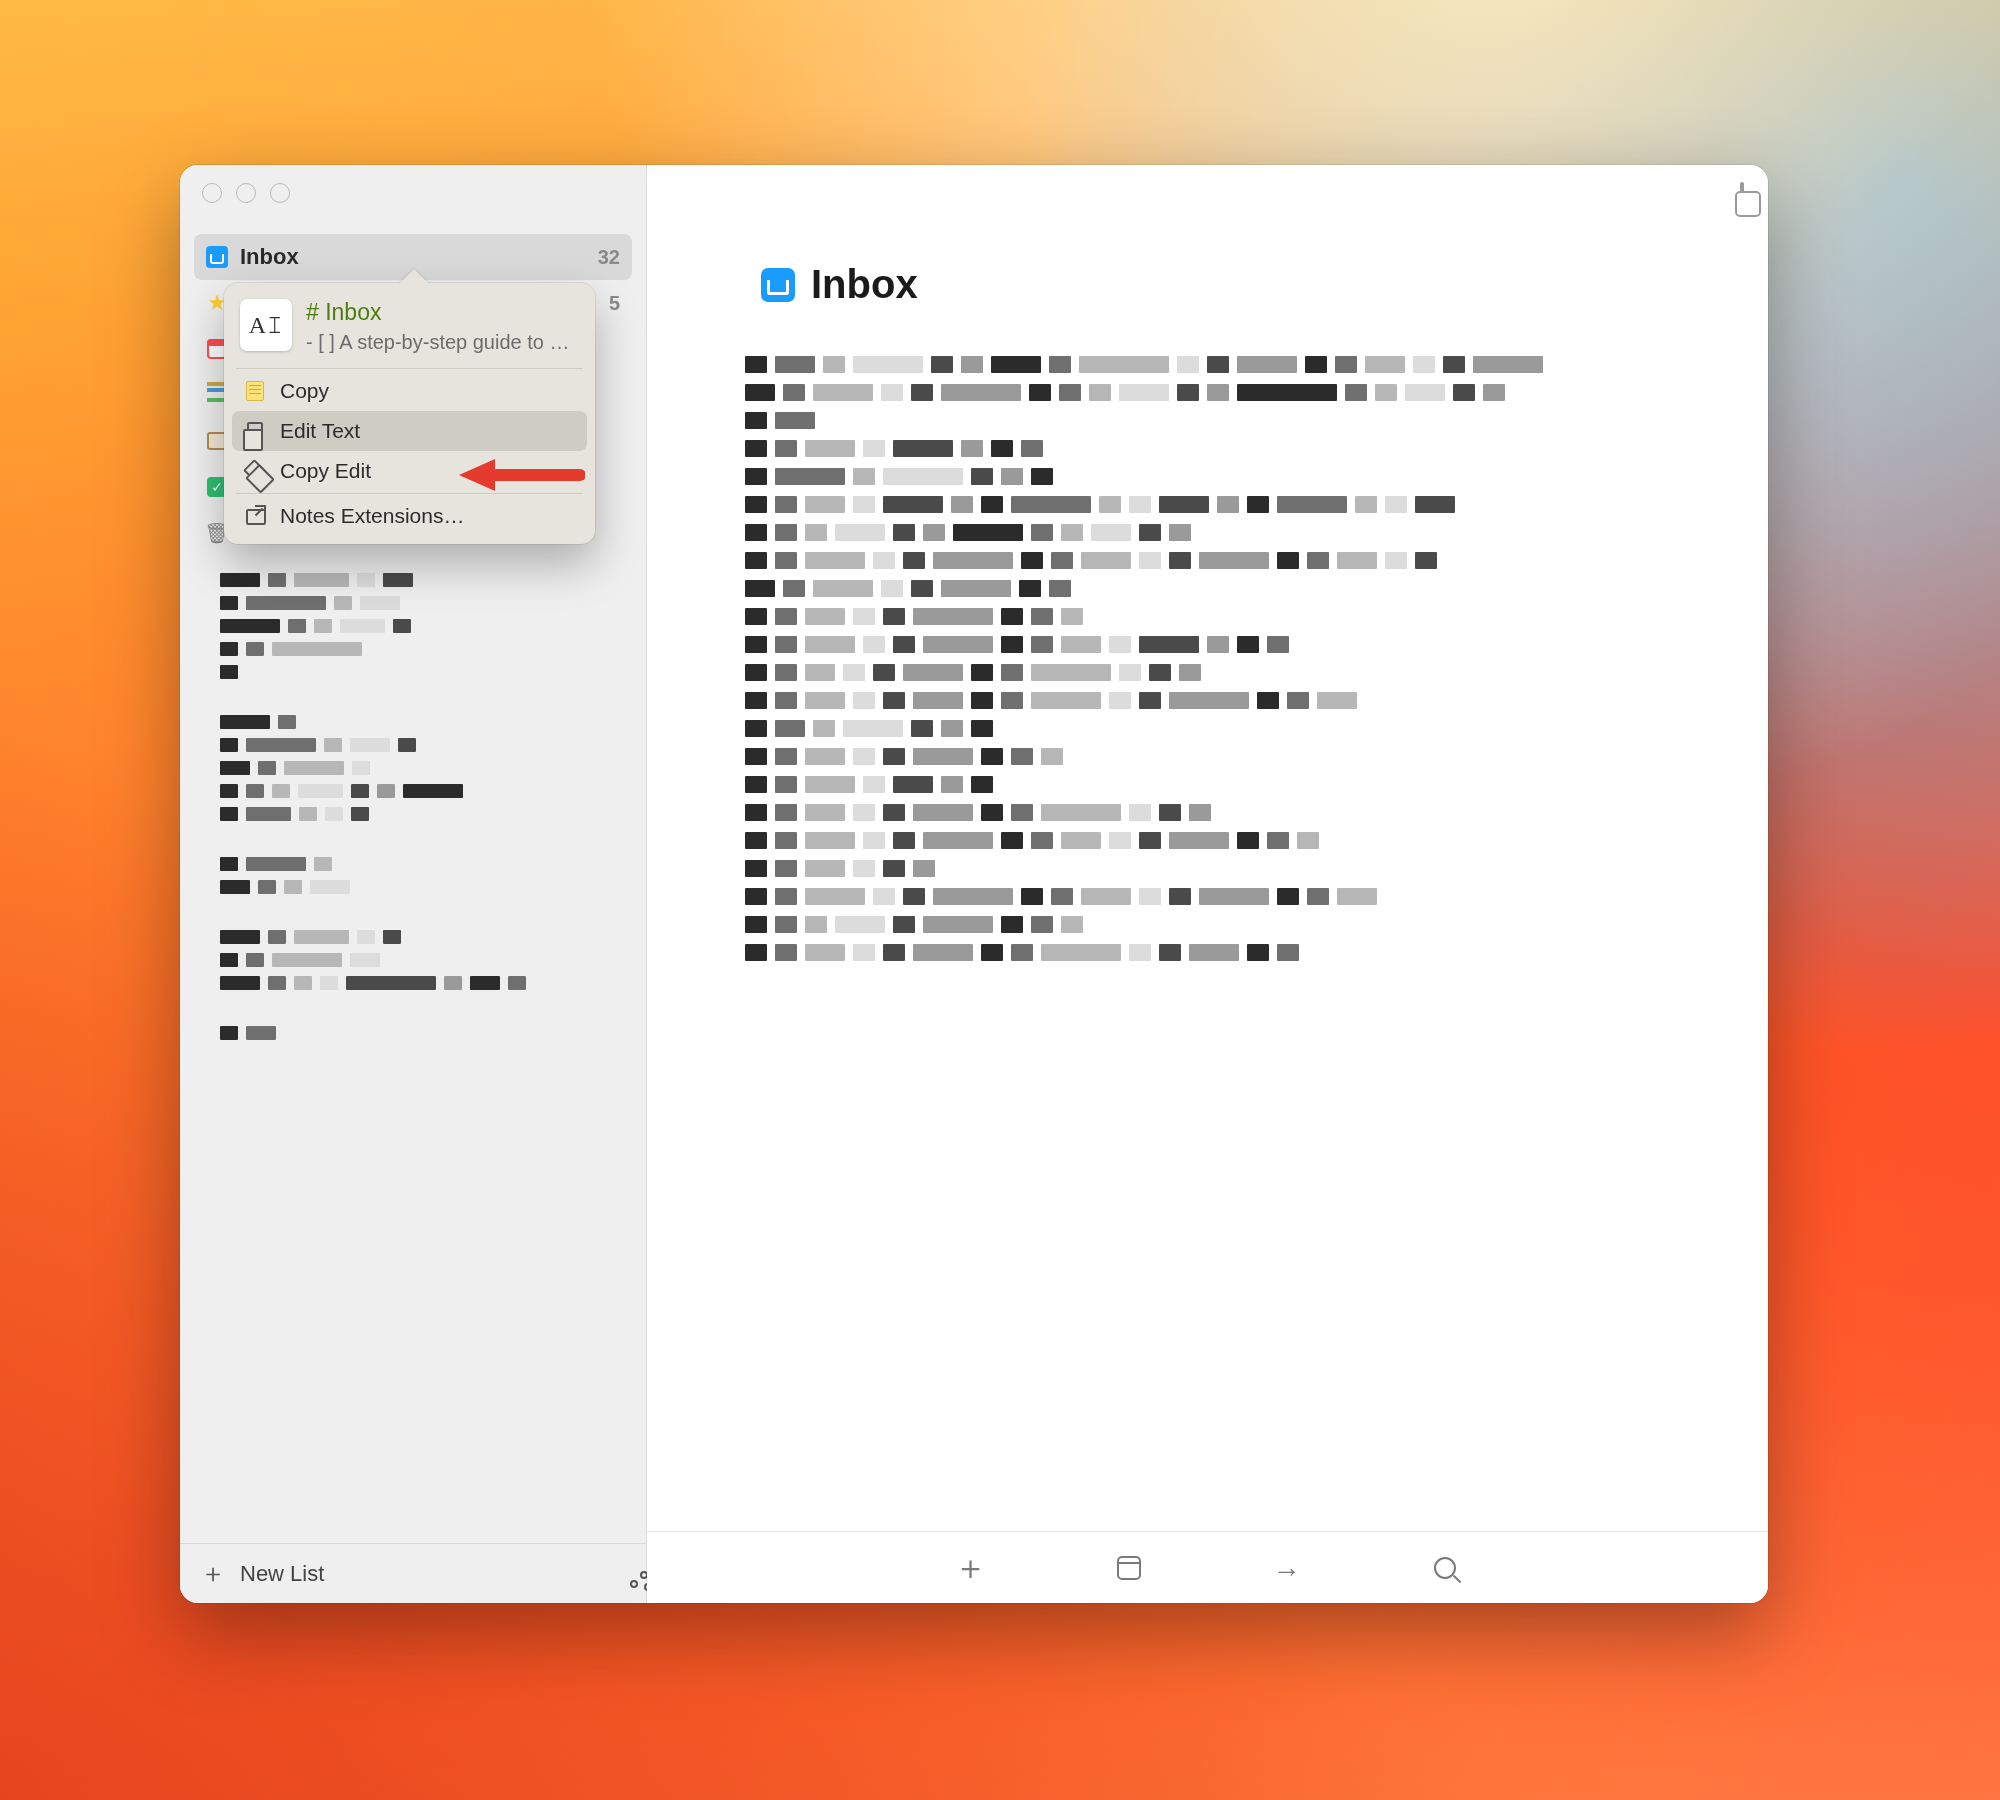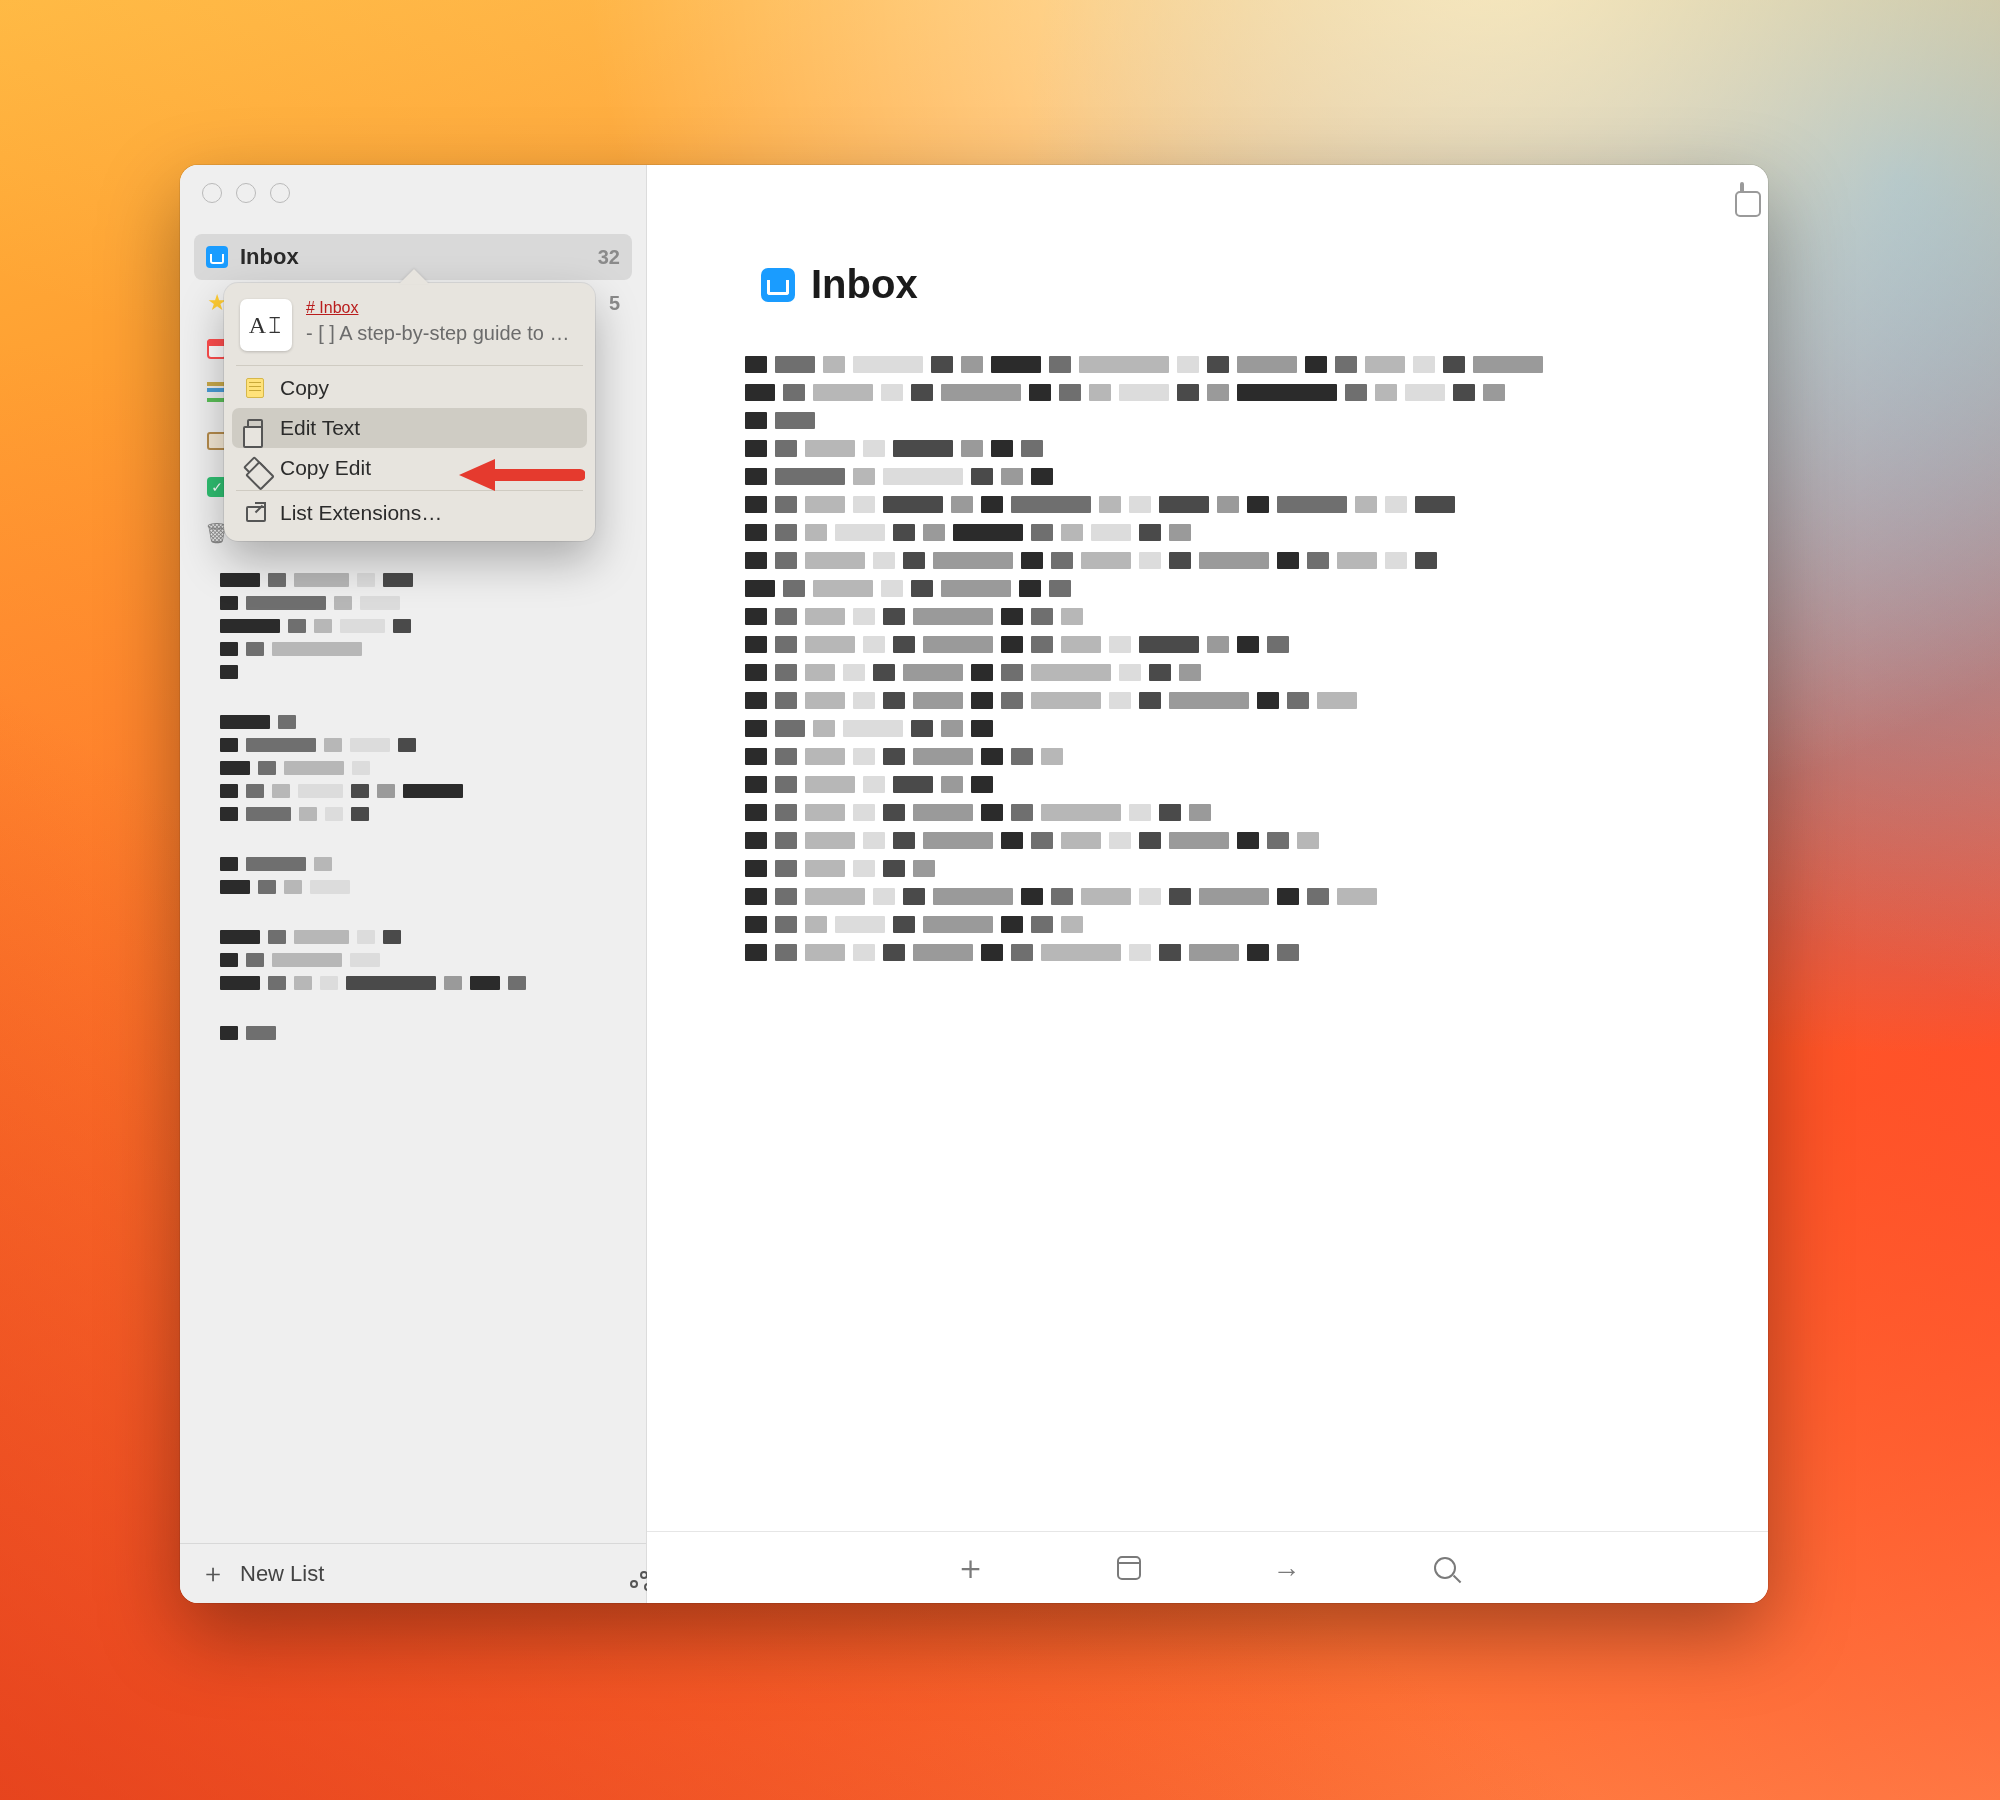--- a/index.html
+++ b/index.html
@@ -152,21 +152,21 @@
     content:"";position:absolute;top:-14px;left:175px;
     border:15px solid transparent;border-bottom-color:#e7e4de;border-top:none;
     filter: drop-shadow(0 -1px 1px rgba(0,0,0,0.1));
   }
   .pop-preview{display:flex;gap:14px;padding:6px 10px 12px 8px;}
   .pop-thumb{
     width:52px;height:52px;background:#fff;border-radius:7px;box-shadow:0 1px 3px rgba(0,0,0,0.2);
     display:flex;align-items:center;justify-content:center;font-size:24px;color:#333;font-family:"Times New Roman",serif;
   }
   .pop-text{display:flex;flex-direction:column;gap:5px;min-width:0;}
-  .pop-title{font-size:16px;color:#b91c1c;text-decoration:underline;}
+  .pop-title{font-size:23px;color:#4d7c0f;}
   .pop-sub{font-size:20px;color:#6b6b6b;white-space:nowrap;overflow:hidden;text-overflow:ellipsis;max-width:270px;}
   .pop-divider{height:1px;background:#cfcbc2;margin:2px 4px;}
   .pop-item{
     height:40px;display:flex;align-items:center;gap:14px;padding:0 12px;border-radius:7px;
     font-size:21px;color:#2b2b2b;
   }
   .pop-item.highlight{background:#cfccc4;}
   .pop-item .pi-icon{width:22px;display:flex;justify-content:center;color:#555;font-size:18px;}
   .notes-icon{width:18px;height:20px;background:linear-gradient(#ffe27a,#ffe27a);border:1px solid #d6b74a;border-radius:2px;position:relative;}
   .notes-icon::before{content:"";position:absolute;top:3px;left:2px;right:2px;height:1px;background:#c8a838;box-shadow:0 4px 0 #c8a838,0 8px 0 #c8a838;}
@@ -383,21 +383,21 @@
           </span>
         <span>Copy Edit</span>
       </div>
       <div class="pop-divider"></div>
       <div class="pop-item">
         <span class="pi-icon">
             <span class="ext-icon">
               <span class="arr"></span>
             </span>
           </span>
-        <span>List Extensions…</span>
+        <span>Notes Extensions…</span>
       </div>
     </div>
 
     <div class="red-arrow">
       <svg viewBox="0 0 130 44">
         <defs></defs>
         <line x1="125" y1="22" x2="32" y2="22" stroke="#e53a2e" stroke-width="12" stroke-linecap="round"></line>
         <polygon points="4,22 40,6 40,38" fill="#e53a2e"></polygon>
       </svg>
     </div>

